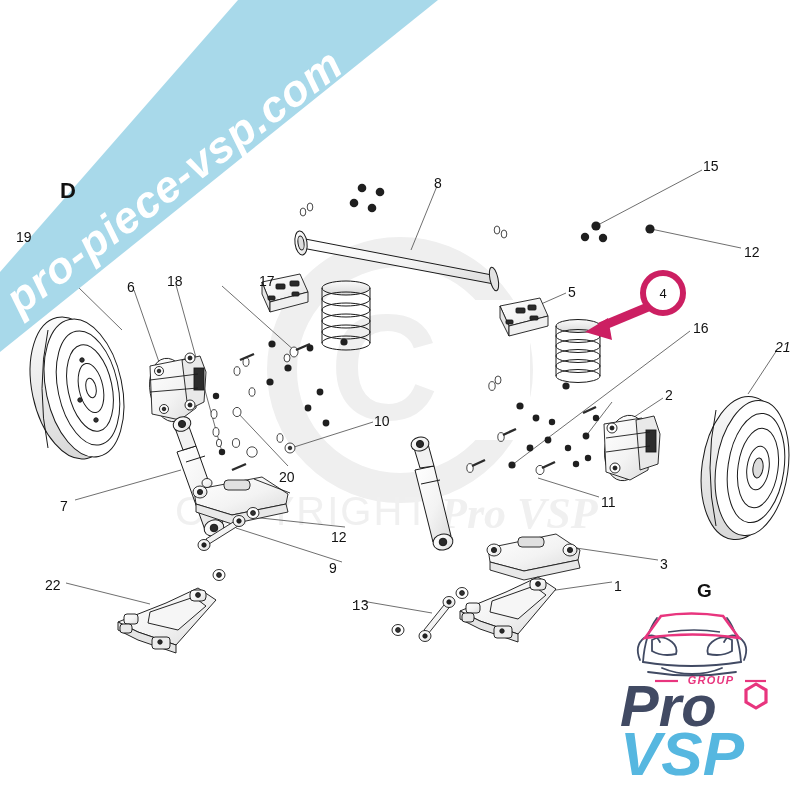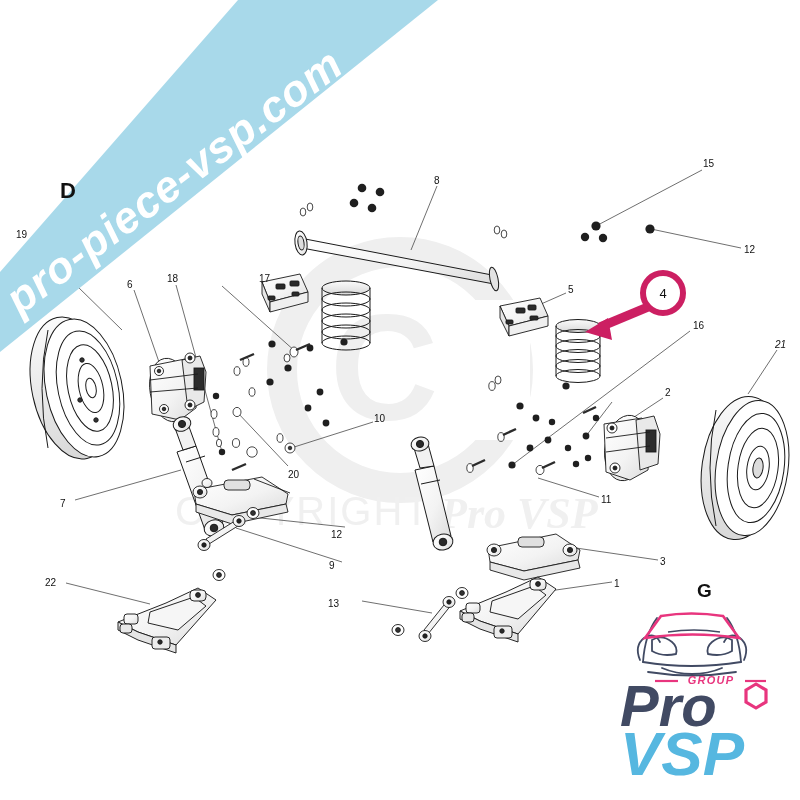--- a/index.html
+++ b/index.html
@@ -1,21 +1,21 @@
 <!DOCTYPE html>
 <html><head>
 <meta charset="utf-8">
 <style>
   html,body{margin:0;padding:0;background:#fff;}
   body{width:800px;height:800px;overflow:hidden;
        font-family:"Liberation Sans",sans-serif;}
   #stage{position:relative;width:800px;height:800px;background:#ffffff;overflow:hidden;}
   svg{display:block;}
   .lbl{position:absolute;font-family:"Liberation Sans",sans-serif;
-       font-size:10px;color:#111;white-space:nowrap;}
+       font-size:14px;color:#111;white-space:nowrap;}
   .lbl-d{font-size:22px;font-weight:bold;letter-spacing:0;}
   .lbl-g{font-size:19px;font-weight:bold;}
 </style>
 </head>
 <body>
 
 <div id="stage">
 
   <svg width="800" height="800" viewBox="0 0 800 800">
 
@@ -400,23 +400,23 @@
   <div class="lbl" style="left:167px; top:273px;">18</div>
   <div class="lbl" style="left:211px; top:273px;margin-left:48px;">17</div>
   <div class="lbl" style="left:434px; top:175px;">8</div>
   <div class="lbl" style="left:703px; top:158px;">15</div>
   <div class="lbl" style="left:744px; top:244px;">12</div>
   <div class="lbl" style="left:568px; top:284px;">5</div>
   <div class="lbl" style="left:693px; top:320px;">16</div>
   <div class="lbl" style="left:775px; top:339px;font-style:italic;">21</div>
   <div class="lbl" style="left:665px; top:387px;">2</div>
   <div class="lbl" style="left:374px; top:413px;">10</div>
-  <div class="lbl" style="left:288px; top:469px;">20</div>
+  <div class="lbl" style="left:279px; top:469px;">20</div>
   <div class="lbl" style="left:60px;  top:498px;">7</div>
   <div class="lbl" style="left:331px; top:529px;">12</div>
   <div class="lbl" style="left:329px; top:560px;">9</div>
-  <div class="lbl" style="left:328px; top:598px;">13</div>
+  <div class="lbl" style="left:352px; top:598px;font-family:Liberation Mono, monospace;">13</div>
   <div class="lbl" style="left:45px;  top:577px;">22</div>
   <div class="lbl" style="left:601px; top:494px;">11</div>
   <div class="lbl" style="left:660px; top:556px;">3</div>
   <div class="lbl" style="left:614px; top:578px;">1</div>
 
 </div>
 
 </body></html>

